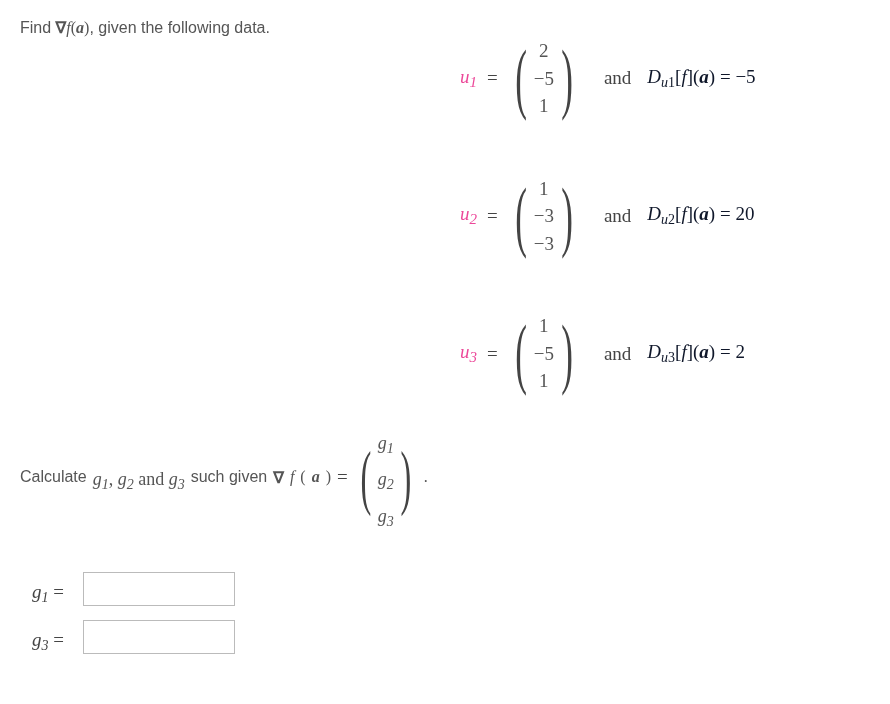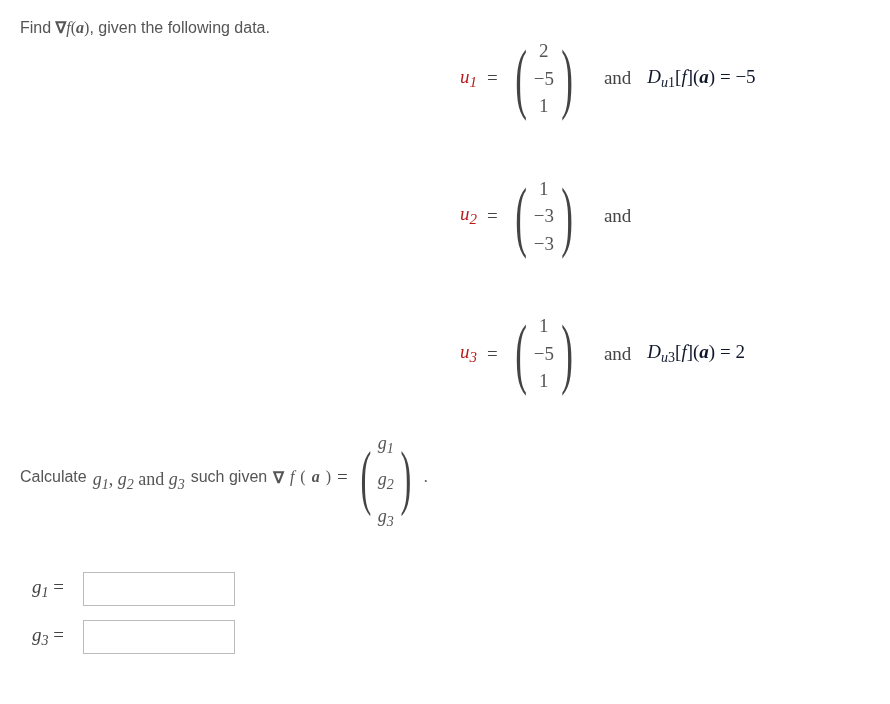--- a/index.html
+++ b/index.html
@@ -49,21 +49,21 @@
       display: flex;
       flex-direction: column;
       align-items: center;
       line-height: 1.45;
       padding: 0 0px;
     }
     .u-label {
       font-family: 'Times New Roman', serif;
       font-style: italic;
       font-size: 19px;
-      color: #b91c1c;
+      color: #ec4899;
       text-align: center;
     }
     .u-label .sub {
       font-size: 15px;
       vertical-align: -4px;
     }
     .eq-sign, .and-text {
       font-family: 'Times New Roman', serif;
       font-size: 19px;
       color: #444;
@@ -94,21 +94,21 @@
       font-size: 14px;
       vertical-align: -4px;
     }
     .answers {
       display: flex;
       flex-direction: column;
       gap: 14px;
     }
     .answer-row {
       display: flex;
-      align-items: center;
+      align-items: flex-end;
       gap: 19px;
     }
     .answer-row .label {
       font-family: 'Times New Roman', serif;
       font-style: italic;
       font-size: 19px;
       width: 44px;
       text-align: right;
       color: #444;
     }
@@ -161,20 +161,23 @@
     <span class="pvector">
       <span class="paren">(</span>
       <span class="col">
         <span>1</span>
         <span>−3</span>
         <span>−3</span>
       </span>
       <span class="paren">)</span>
     </span>
     <span class="and-text">and</span>
+    <span class="du-expr">
+      <span class="it">D</span><span class="sub"><span class="it">u</span><span style="font-style:normal;">2</span></span><span>[</span><span class="it">f</span><span>](</span><span class="it bold">a</span><span>)</span><span> = 20</span>
+    </span>
   </div>
 </div>
 
 <div class="data-block" style="margin-bottom:28px;">
   <div class="eq-row">
     <span class="u-label"><span>u</span><span class="sub">3</span></span>
     <span class="eq-sign">=</span>
     <span class="pvector">
       <span class="paren">(</span>
       <span class="col">

